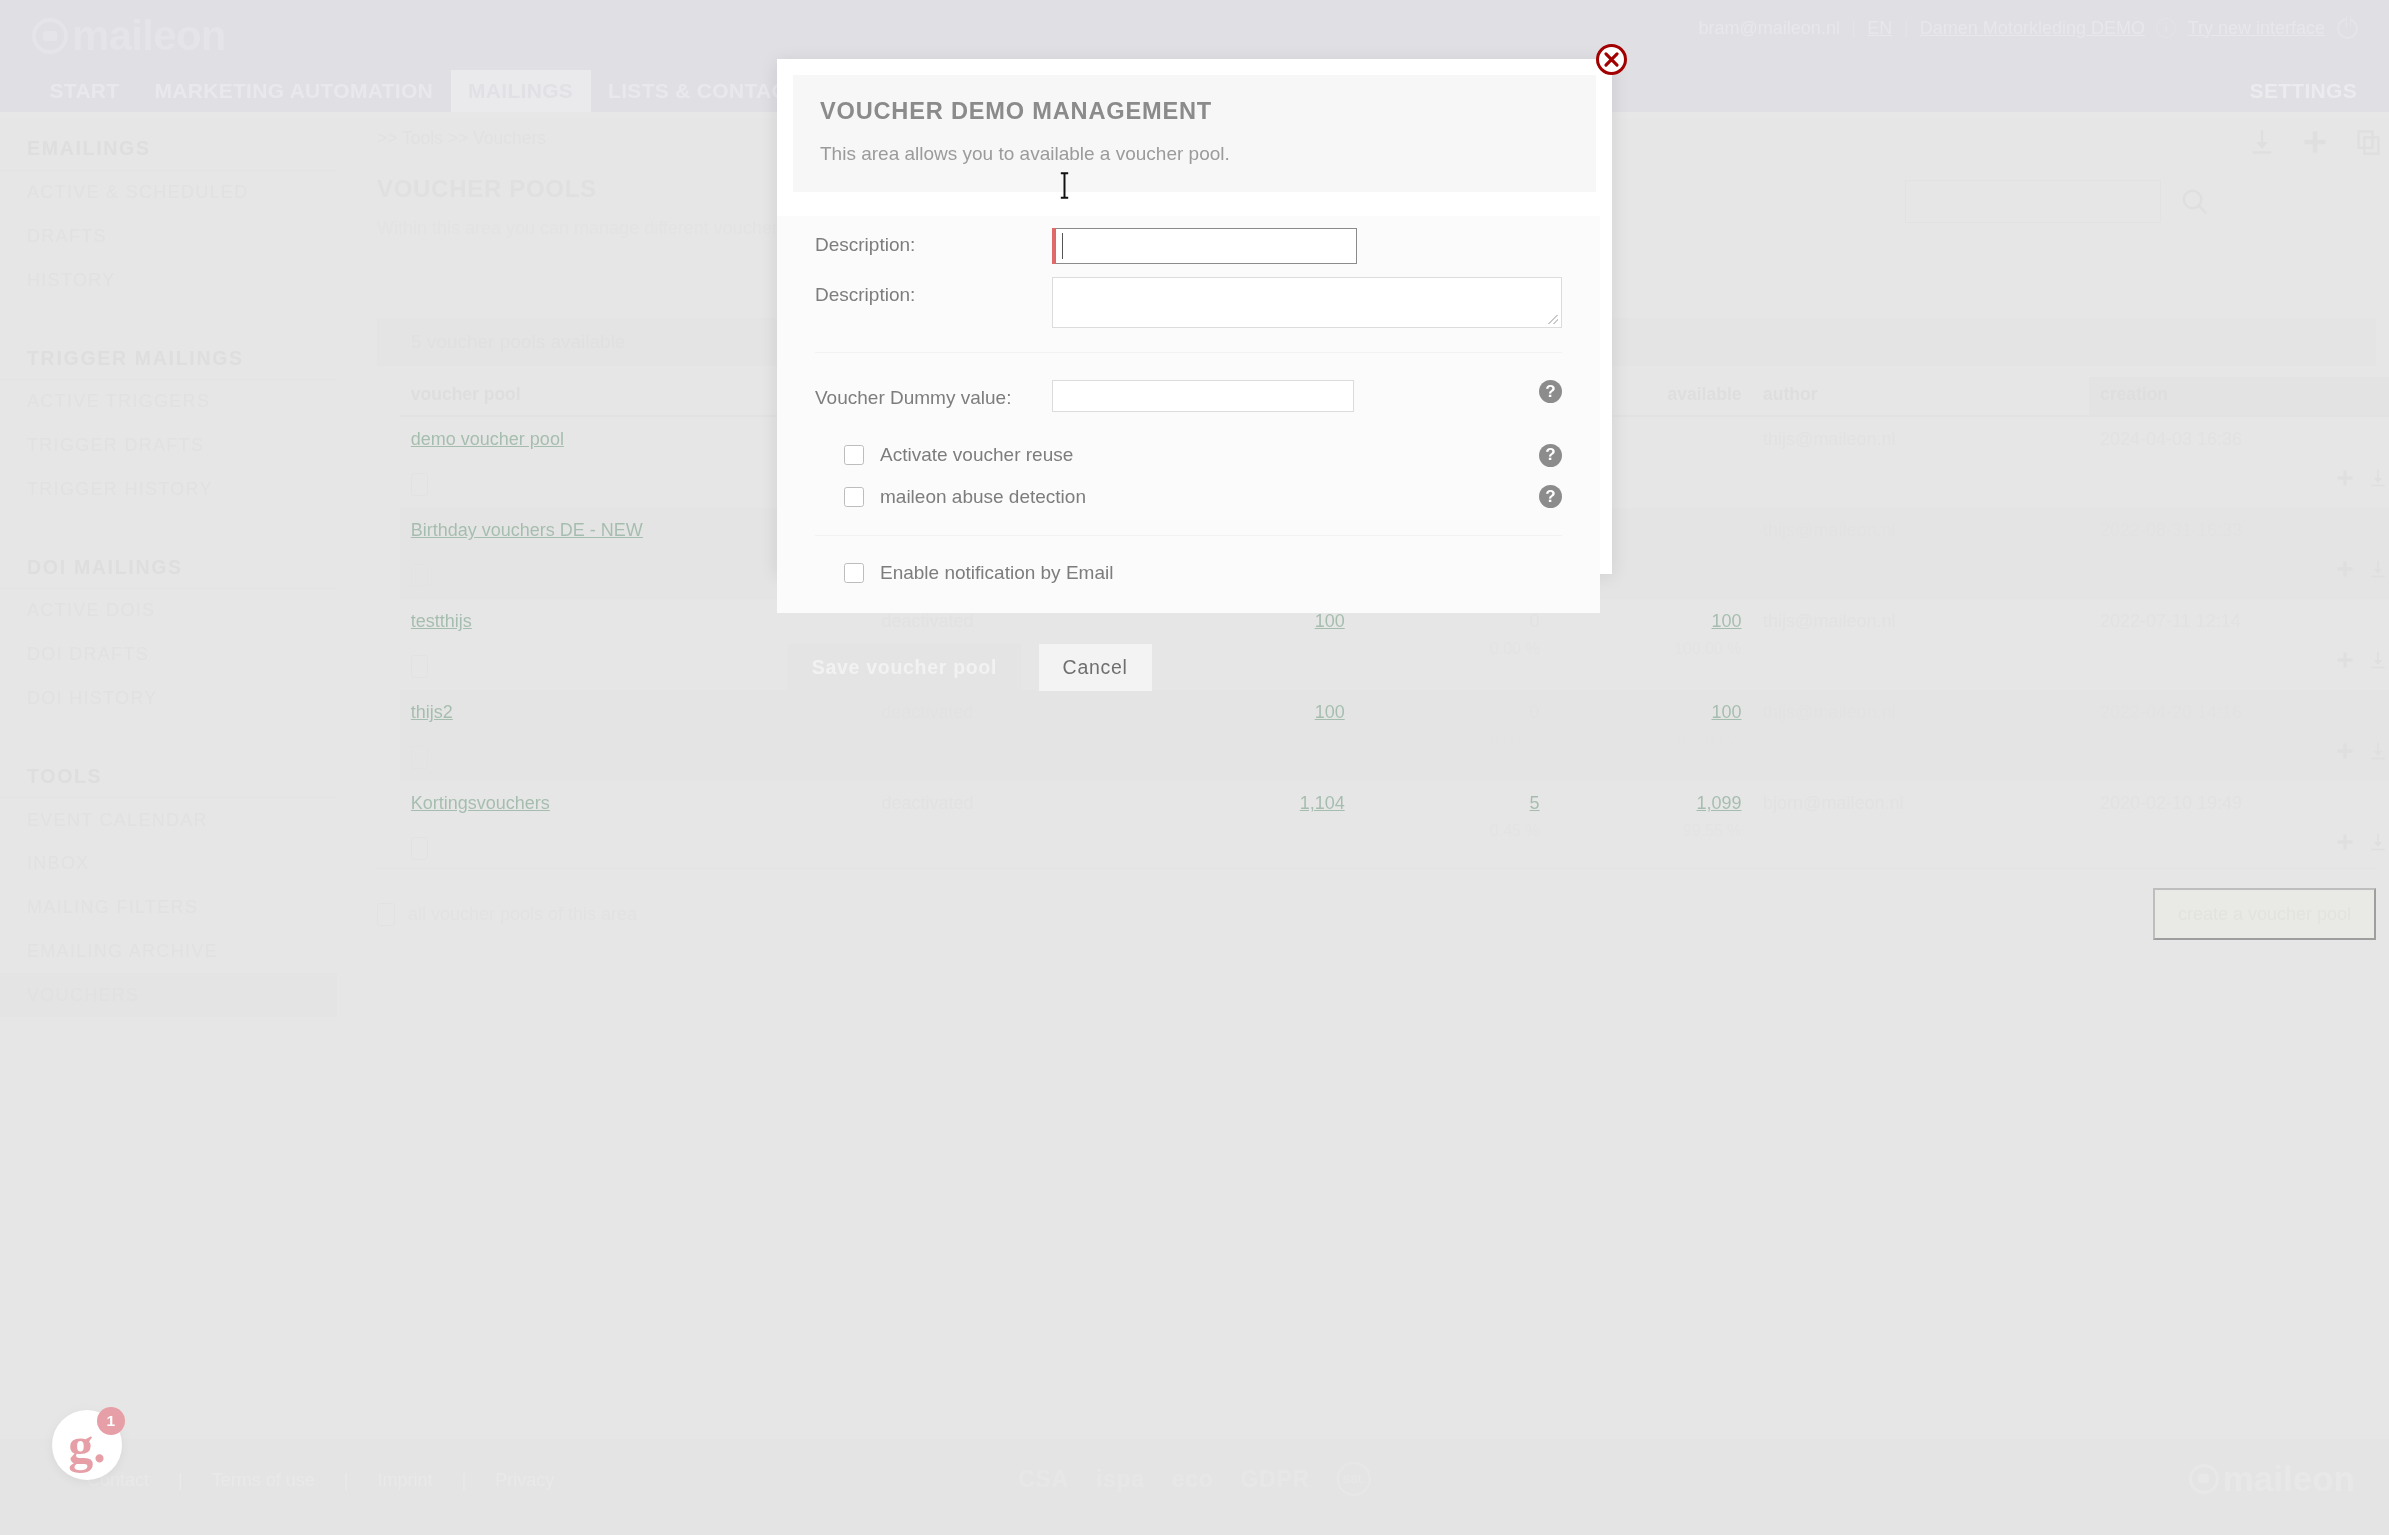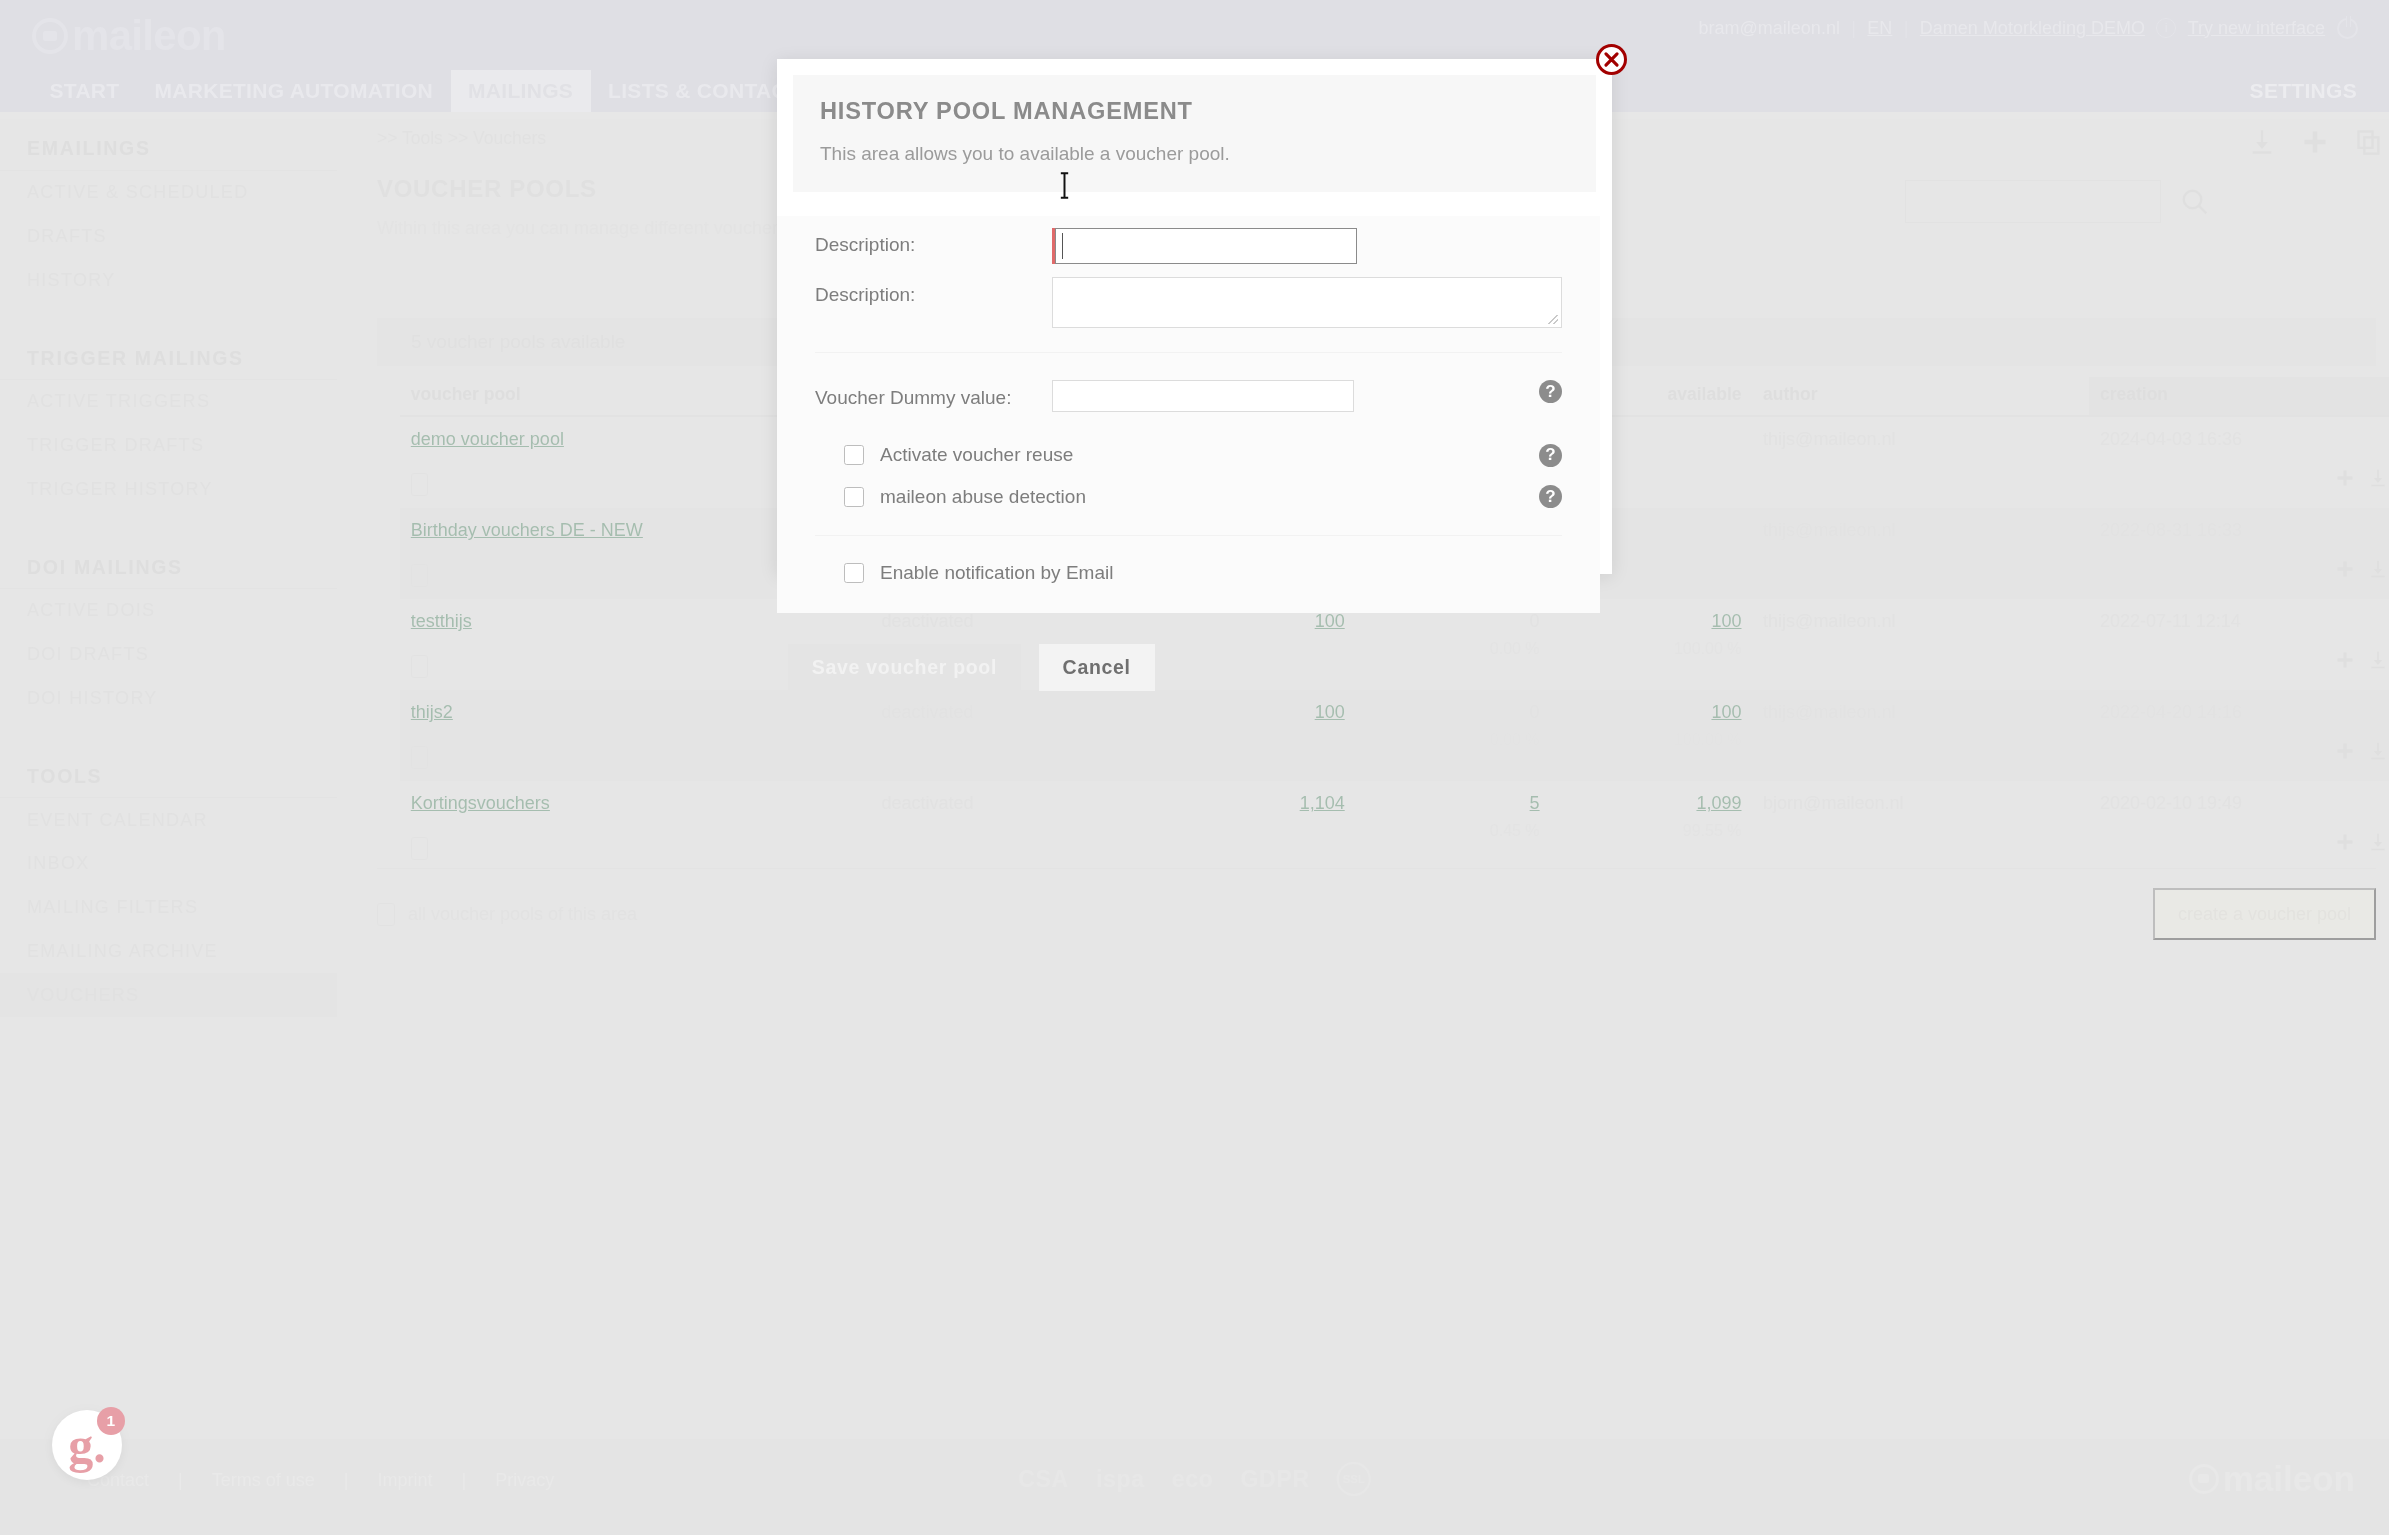--- a/index.html
+++ b/index.html
@@ -288,21 +288,20 @@
   }
   .btn-primary {
     background: #e4e4e4; color: #f2f2f2; font-size: 19.5px; font-weight: bold;
     letter-spacing: 0.7px; padding: 12px 24px; border: none; cursor: pointer;
     font-family: "Liberation Sans", sans-serif;
   }
   .btn-secondary {
     background: #f3f3f3; color: #6f6f6f; font-size: 19.5px; letter-spacing: 0.7px;
     padding: 12px 24px; border: none; cursor: pointer;
     font-family: "Liberation Sans", sans-serif;
-    font-weight: bold;
   }
 
   .cursor-icon {
     position: absolute; left: 1057px; top: 172px; width: 15px; height: 27px; z-index: 60;
   }
 </style>
 </head>
 <body>
 
 <div id="app-backdrop">
@@ -568,21 +567,21 @@
 
 <div id="modal">
 
   <div class="modal-close">
     <svg viewBox="0 0 24 24">
         <path d="M5 5l14 14M19 5L5 19" stroke="#a20000" stroke-width="4" stroke-linecap="round"></path>
       </svg>
   </div>
 
   <div class="modal-head">
-    <div class="modal-title">HISTORY POOL MANAGEMENT</div>
+    <div class="modal-title">VOUCHER DEMO MANAGEMENT</div>
     <div class="modal-sub">This area allows you to available a voucher pool.</div>
   </div>
 
   <div class="modal-body">
     <div class="form-zone">
 
       <div class="frow">
         <div class="flabel">Description:</div>
         <div class="req-mark"></div>
         <div class="fin-text">

